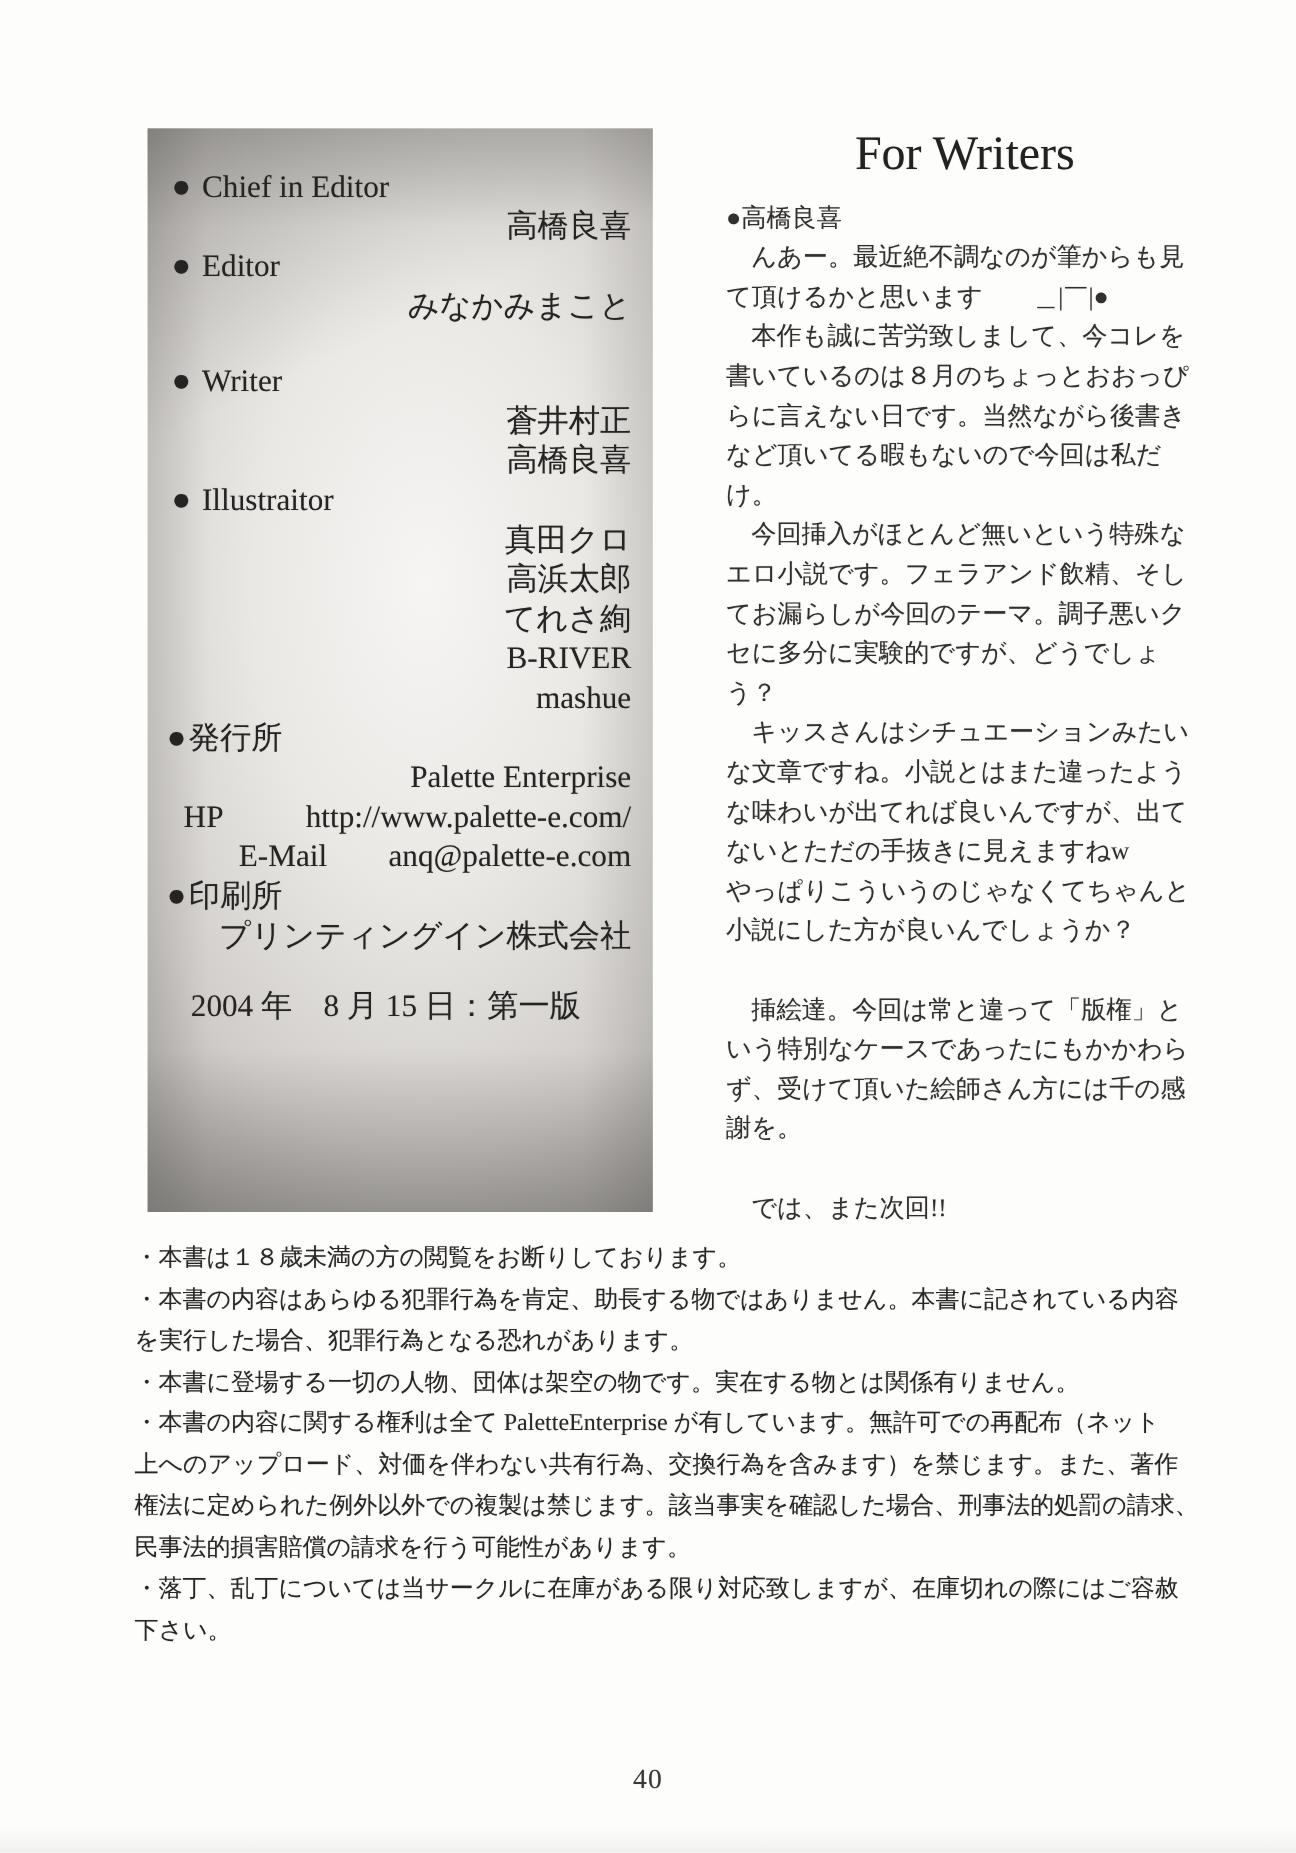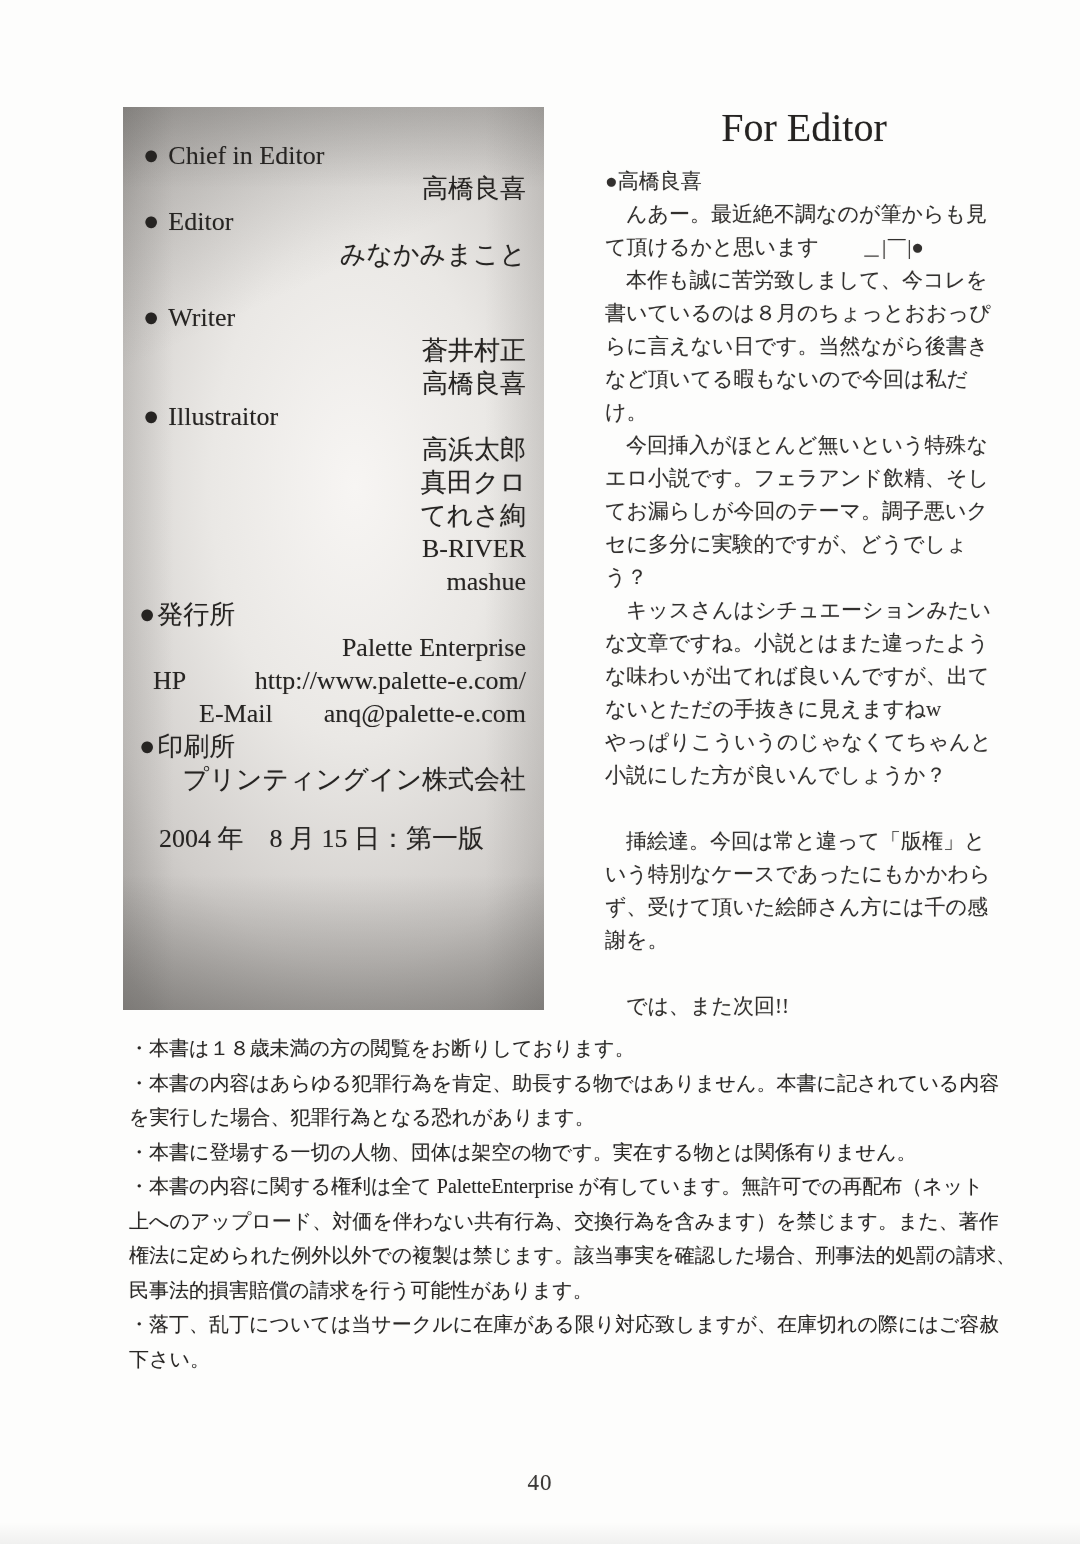--- a/index.html
+++ b/index.html
@@ -38,21 +38,21 @@
   .edition-date{padding-left:36px;}
   .sp28{height:28px;} .sp30{height:30px;} .sp26{height:26px;}
 
   
   .for-writers{position:absolute;left:605px;top:104px;width:398px;}
   .fw-title{text-align:center;font-size:40px;line-height:48px;color:#242220;}
   .fw-body{margin-top:13px;font-size:21px;line-height:33px;white-space:pre-line;color:#32302e;}
 
   
   .disclaimers{
-    position:absolute;left:129px;top:1031px;width:900px;
+    position:absolute;left:112px;top:1031px;width:900px;
     font-size:20px;line-height:34.5px;white-space:pre-line;color:#292725;
   }
 
   .page-number{position:absolute;left:0;right:0;top:1470px;text-align:center;font-size:23px;letter-spacing:1px;color:#3a3836;}
 
   .scan-shade{position:absolute;left:0;right:0;bottom:0;height:22px;
     background:linear-gradient(to bottom, rgba(0,0,0,0) 0%, rgba(0,0,0,0.05) 100%);}
 </style>
 </head>
 <body>
@@ -80,22 +80,22 @@
       <span class="bullet">●</span>
         <span class="lbl">Writer</span>
     </div>
     <div class="credit-name">蒼井村正</div>
     <div class="credit-name">高橋良喜</div>
 
     <div class="credit-label">
       <span class="bullet">●</span>
         <span class="lbl">Illustraitor</span>
     </div>
+    <div class="credit-name">真田クロ</div>
     <div class="credit-name">高浜太郎</div>
-    <div class="credit-name">真田クロ</div>
     <div class="credit-name">てれさ絢</div>
     <div class="credit-name">B-RIVER</div>
     <div class="credit-name">mashue</div>
 
     <div class="credit-label tight">
       <span class="bullet">●</span>
         <span class="lbl">発行所</span>
     </div>
     <div class="credit-name">Palette Enterprise</div>
 
@@ -112,21 +112,21 @@
       <span class="bullet">●</span>
         <span class="lbl">印刷所</span>
     </div>
     <div class="credit-name">プリンティングイン株式会社</div>
 
     <div class="sp26"></div>
     <div class="edition-date">2004 年　8 月 15 日：第一版</div>
   </div>
 
   <div class="for-writers">
-    <div class="fw-title">For Editor</div>
+    <div class="fw-title">For Writers</div>
     <div class="fw-body">●高橋良喜
 　んあー。最近絶不調なのが筆からも見
 て頂けるかと思います　　＿|￣|●
 　本作も誠に苦労致しまして、今コレを
 書いているのは８月のちょっとおおっぴ
 らに言えない日です。当然ながら後書き
 など頂いてる暇もないので今回は私だ
 け。
 　今回挿入がほとんど無いという特殊な
 エロ小説です。フェラアンド飲精、そし

